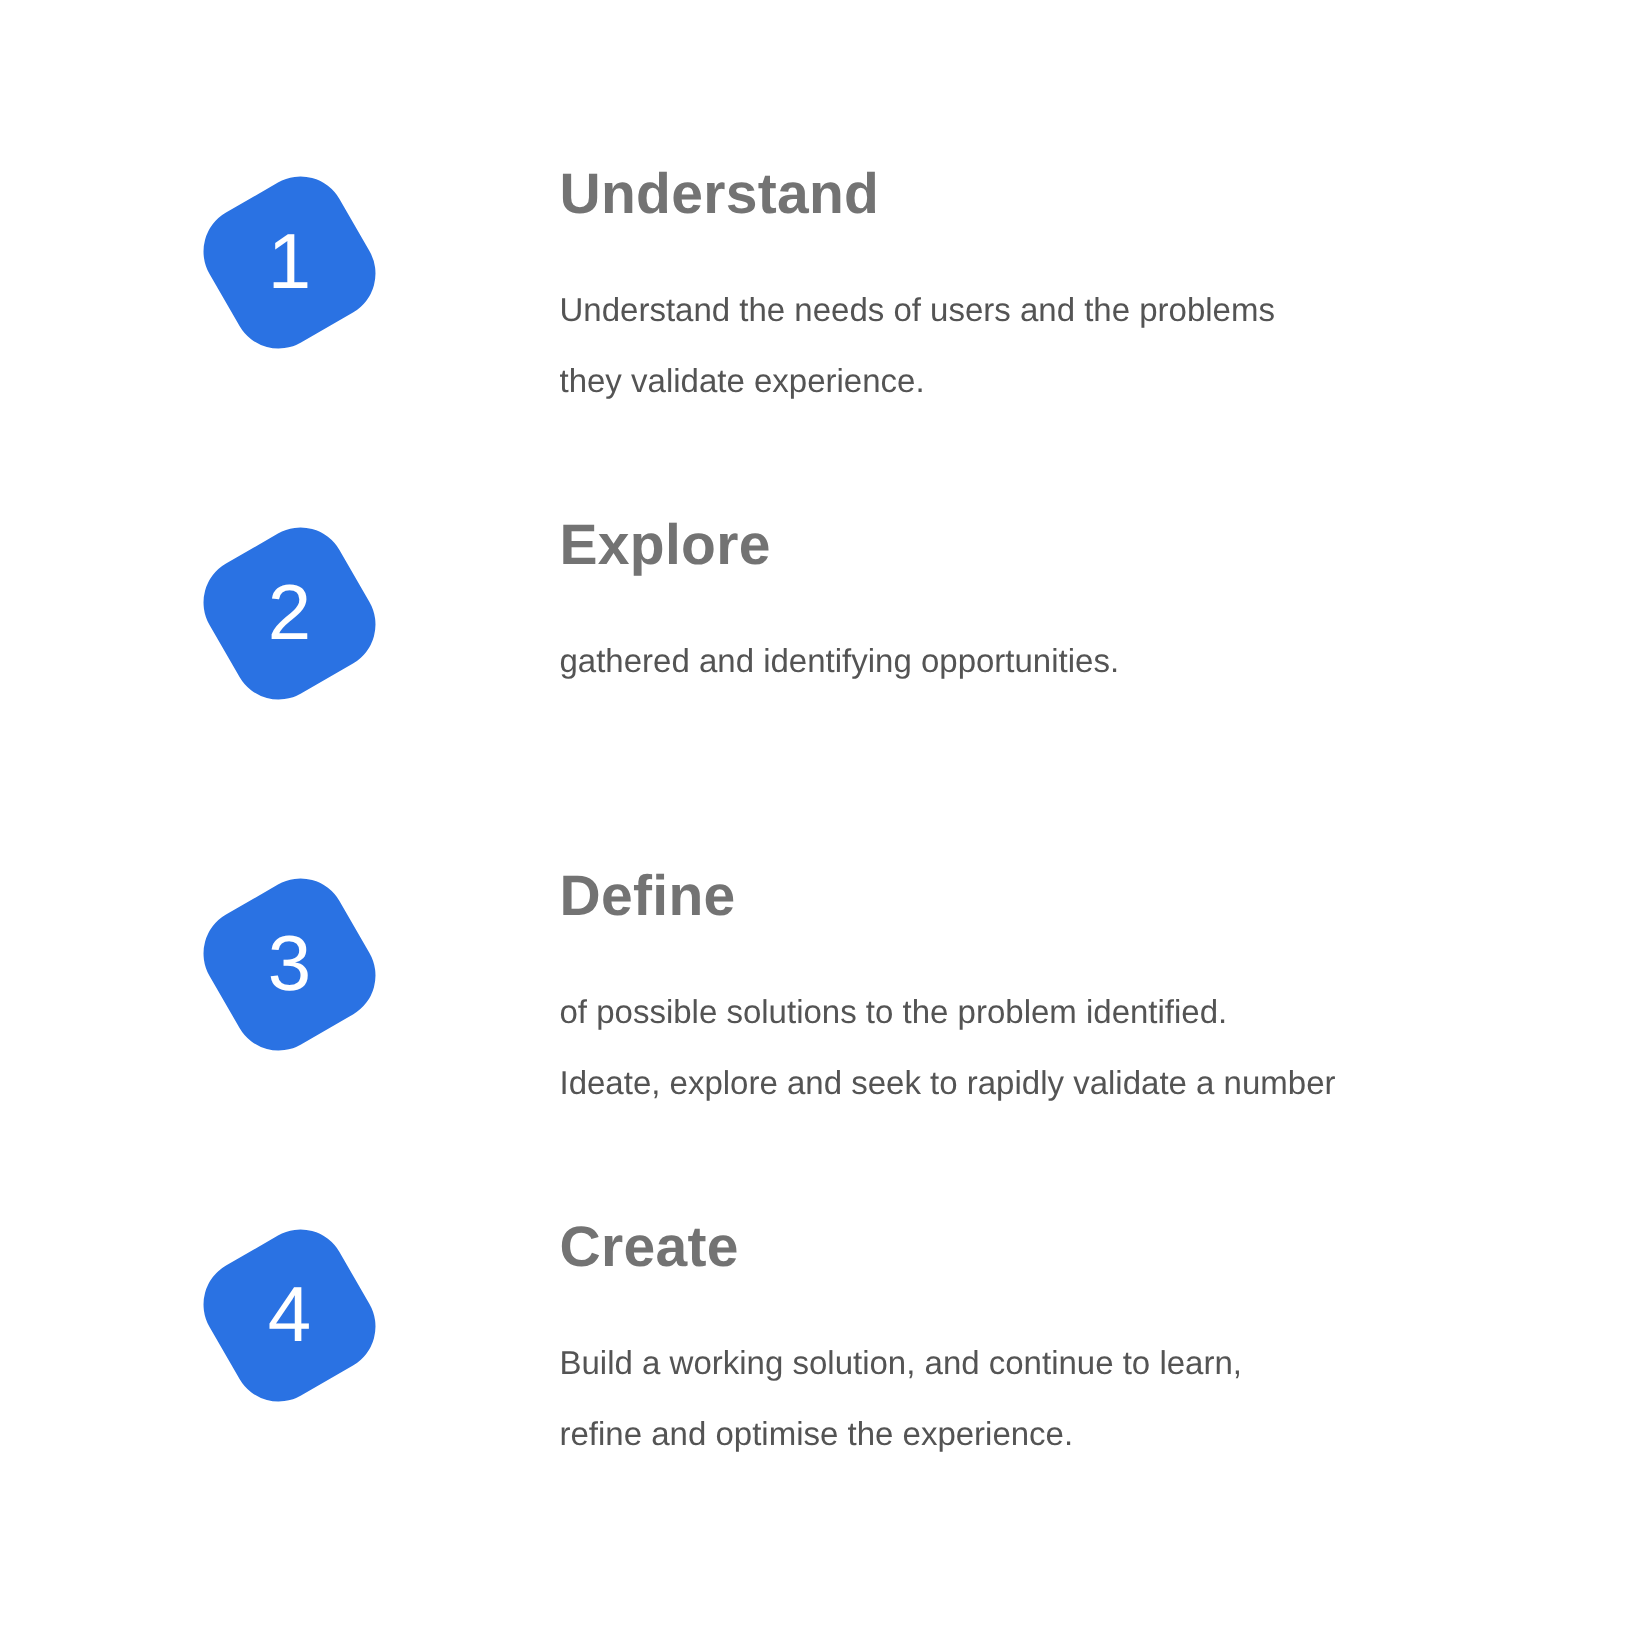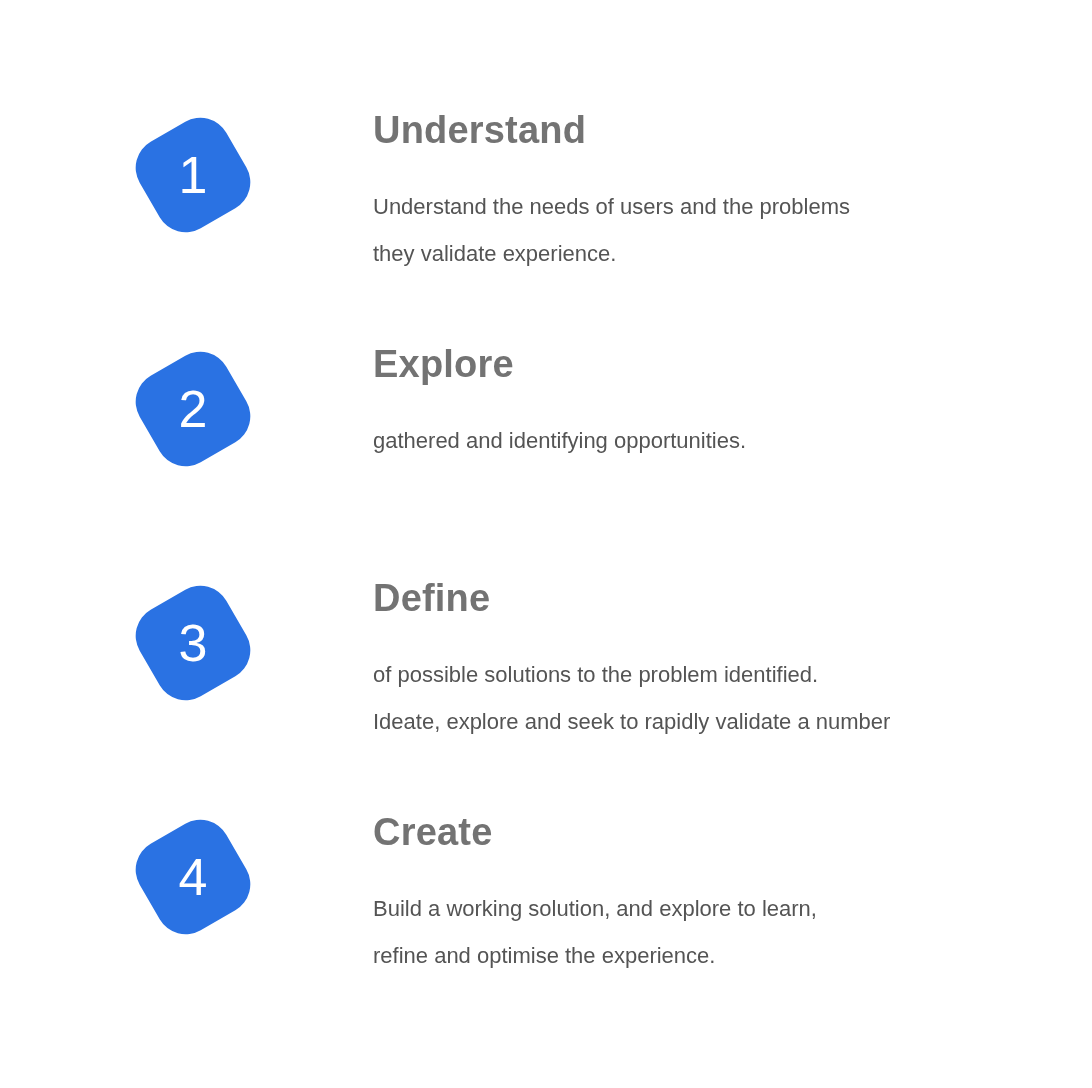--- a/index.html
+++ b/index.html
@@ -115,16 +115,16 @@
 
 <div class="step" style="top:801px;">
   <div class="badge">
     <svg viewBox="0 0 152 152">
       <rect x="26" y="26" width="100" height="100" rx="30" ry="30" fill="#2a72e3" transform="rotate(-30 76 76)"></rect>
     </svg>
     <div class="badge-num">4</div>
   </div>
   <div class="title">Create</div>
   <div class="desc">
-    <div>Build a working solution, and explore to learn,</div>
+    <div>Build a working solution, and continue to learn,</div>
     <div>refine and optimise the experience.</div>
   </div>
 </div>
 
 </body></html>

